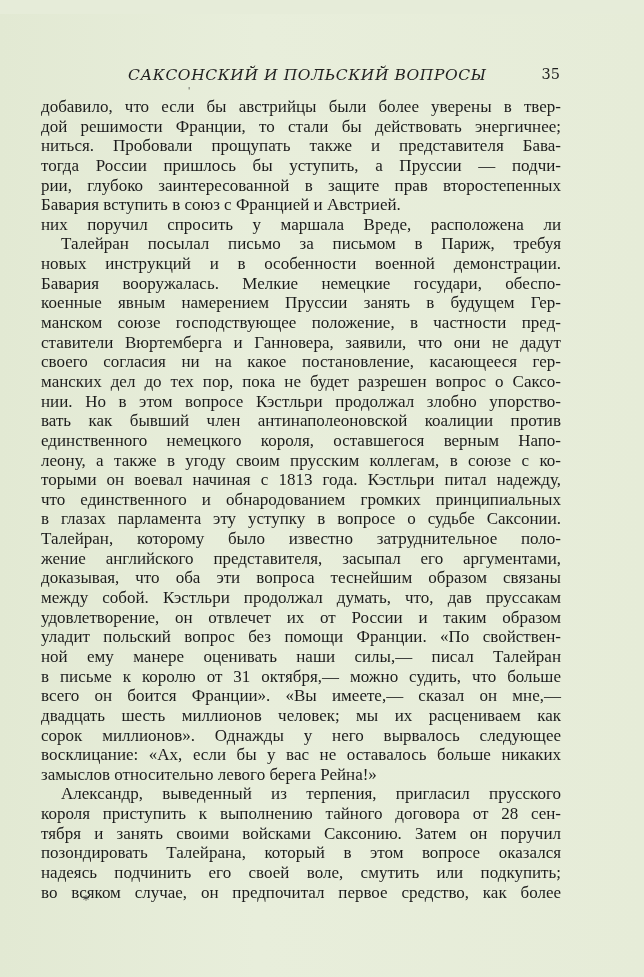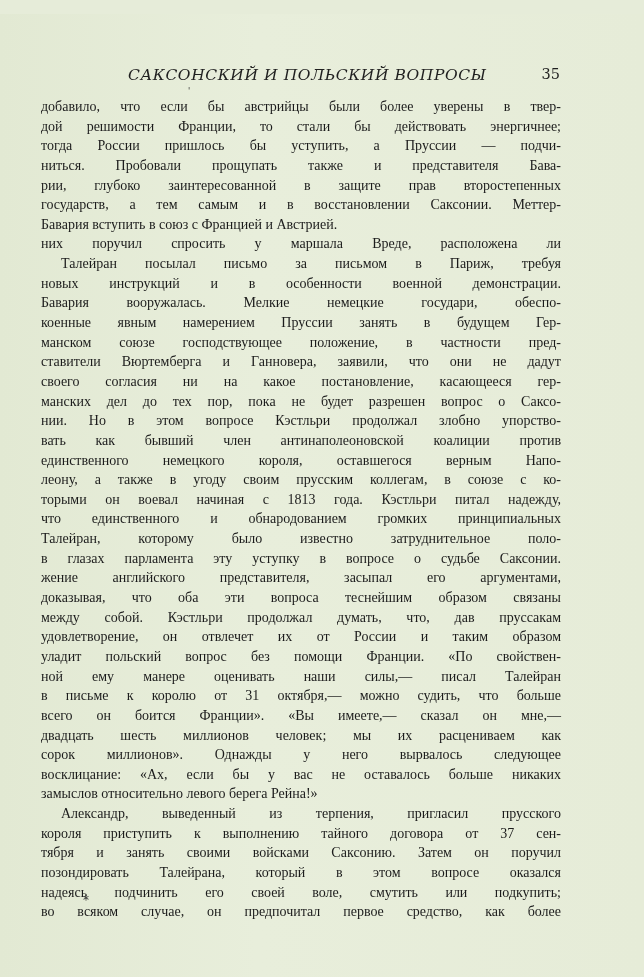--- a/index.html
+++ b/index.html
@@ -43,21 +43,21 @@
       top: 0;
       font-size: 14.5px;
       text-align: right;
     }
     .body-text {
       position: absolute;
       top: 83px;
       left: 41px;
       width: 520px;
       font-family: "Liberation Serif", serif;
-      font-size: 14px;
+      font-size: 17px;
       line-height: 19.65px;
       color: #1c1c1c;
     }
     .line {
       display: block;
       white-space: nowrap;
       text-align: justify;
       text-align-last: justify;
       height: 19.65px;
       overflow: visible;
@@ -84,56 +84,55 @@
   <div class="running-head">
     <span class="running-title">САКСОНСКИЙ И ПОЛЬСКИЙ ВОПРОСЫ</span>
     <span class="page-number">35</span>
   </div>
 
   <span class="stray-mark mark-top">'</span>
 
   <div class="body-text" id="body-text">
       <span class="line">добавило, что если бы австрийцы были более уверены в твер-</span>
       <span class="line">дой решимости Франции, то стали бы действовать энергичнее;</span>
+      <span class="line">ниться. Пробовали прощупать также и представителя Бава-</span>
       <span class="line">тогда России пришлось бы уступить, а Пруссии — подчи-</span>
-      <span class="line">ниться. Пробовали прощупать также и представителя Бава-</span>
       <span class="line">рии, глубоко заинтересованной в защите прав второстепенных</span>
-      <span class="line">государств, а тем самым и в восстановлении Саксонии. Меттер-</span>
       <span class="line last">Бавария вступить в союз с Францией и Австрией.</span>
       <span class="line">них поручил спросить у маршала Вреде, расположена ли</span>
       <span class="line indent">Талейран посылал письмо за письмом в Париж, требуя</span>
       <span class="line">новых инструкций и в особенности военной демонстрации.</span>
       <span class="line">Бавария вооружалась. Мелкие немецкие государи, обеспо-</span>
       <span class="line">коенные явным намерением Пруссии занять в будущем Гер-</span>
       <span class="line">манском союзе господствующее положение, в частности пред-</span>
       <span class="line">ставители Вюртемберга и Ганновера, заявили, что они не дадут</span>
       <span class="line">своего согласия ни на какое постановление, касающееся гер-</span>
       <span class="line">манских дел до тех пор, пока не будет разрешен вопрос о Саксо-</span>
       <span class="line">нии. Но в этом вопросе Кэстльри продолжал злобно упорство-</span>
       <span class="line">вать как бывший член антинаполеоновской коалиции против</span>
       <span class="line">единственного немецкого короля, оставшегося верным Напо-</span>
       <span class="line">леону, а также в угоду своим прусским коллегам, в союзе с ко-</span>
       <span class="line">торыми он воевал начиная с 1813 года. Кэстльри питал надежду,</span>
       <span class="line">что единственного и обнародованием громких принципиальных</span>
+      <span class="line">в глазах парламента эту уступку в вопросе о судьбе Саксонии.</span>
       <span class="line">Талейран, которому было известно затруднительное поло-</span>
-      <span class="line">в глазах парламента эту уступку в вопросе о судьбе Саксонии.</span>
       <span class="line">жение английского представителя, засыпал его аргументами,</span>
       <span class="line">доказывая, что оба эти вопроса теснейшим образом связаны</span>
       <span class="line">между собой. Кэстльри продолжал думать, что, дав пруссакам</span>
       <span class="line">удовлетворение, он отвлечет их от России и таким образом</span>
       <span class="line">уладит польский вопрос без помощи Франции. «По свойствен-</span>
       <span class="line">ной ему манере оценивать наши силы,— писал Талейран</span>
       <span class="line">в письме к королю от 31 октября,— можно судить, что больше</span>
       <span class="line">всего он боится Франции». «Вы имеете,— сказал он мне,—</span>
       <span class="line">двадцать шесть миллионов человек; мы их расцениваем как</span>
       <span class="line">сорок миллионов». Однажды у него вырвалось следующее</span>
       <span class="line">восклицание: «Ах, если бы у вас не оставалось больше никаких</span>
       <span class="line last">замыслов относительно левого берега Рейна!»</span>
       <span class="line indent">Александр, выведенный из терпения, пригласил прусского</span>
-      <span class="line">короля приступить к выполнению тайного договора от 37 сен-</span>
+      <span class="line">короля приступить к выполнению тайного договора от 28 сен-</span>
       <span class="line">тября и занять своими войсками Саксонию. Затем он поручил</span>
       <span class="line">позондировать Талейрана, который в этом вопросе оказался</span>
       <span class="line">надеясь подчинить его своей воле, смутить или подкупить;</span>
       <span class="line">во всяком случае, он предпочитал первое средство, как более</span>
     </div>
 
   <span class="stray-mark mark-bottom">*</span>
 </div>
 
 </body></html>

